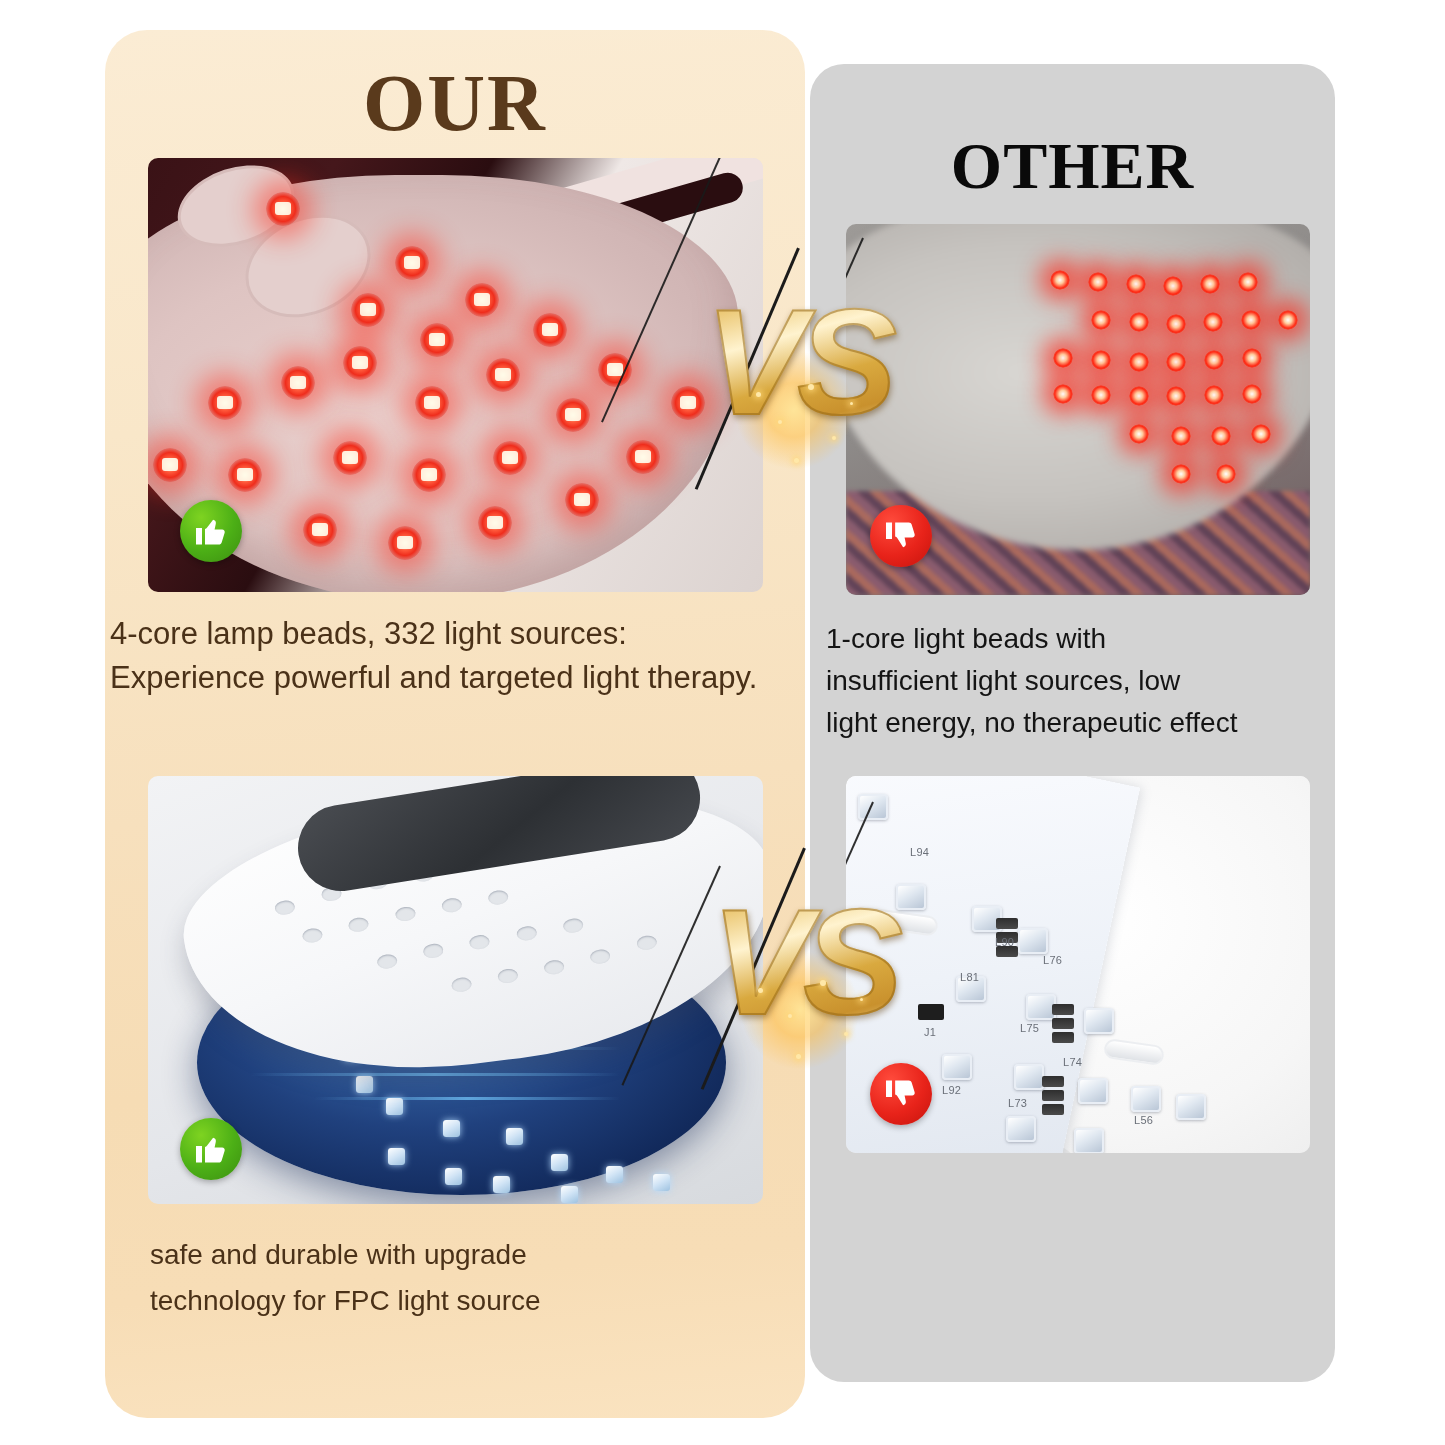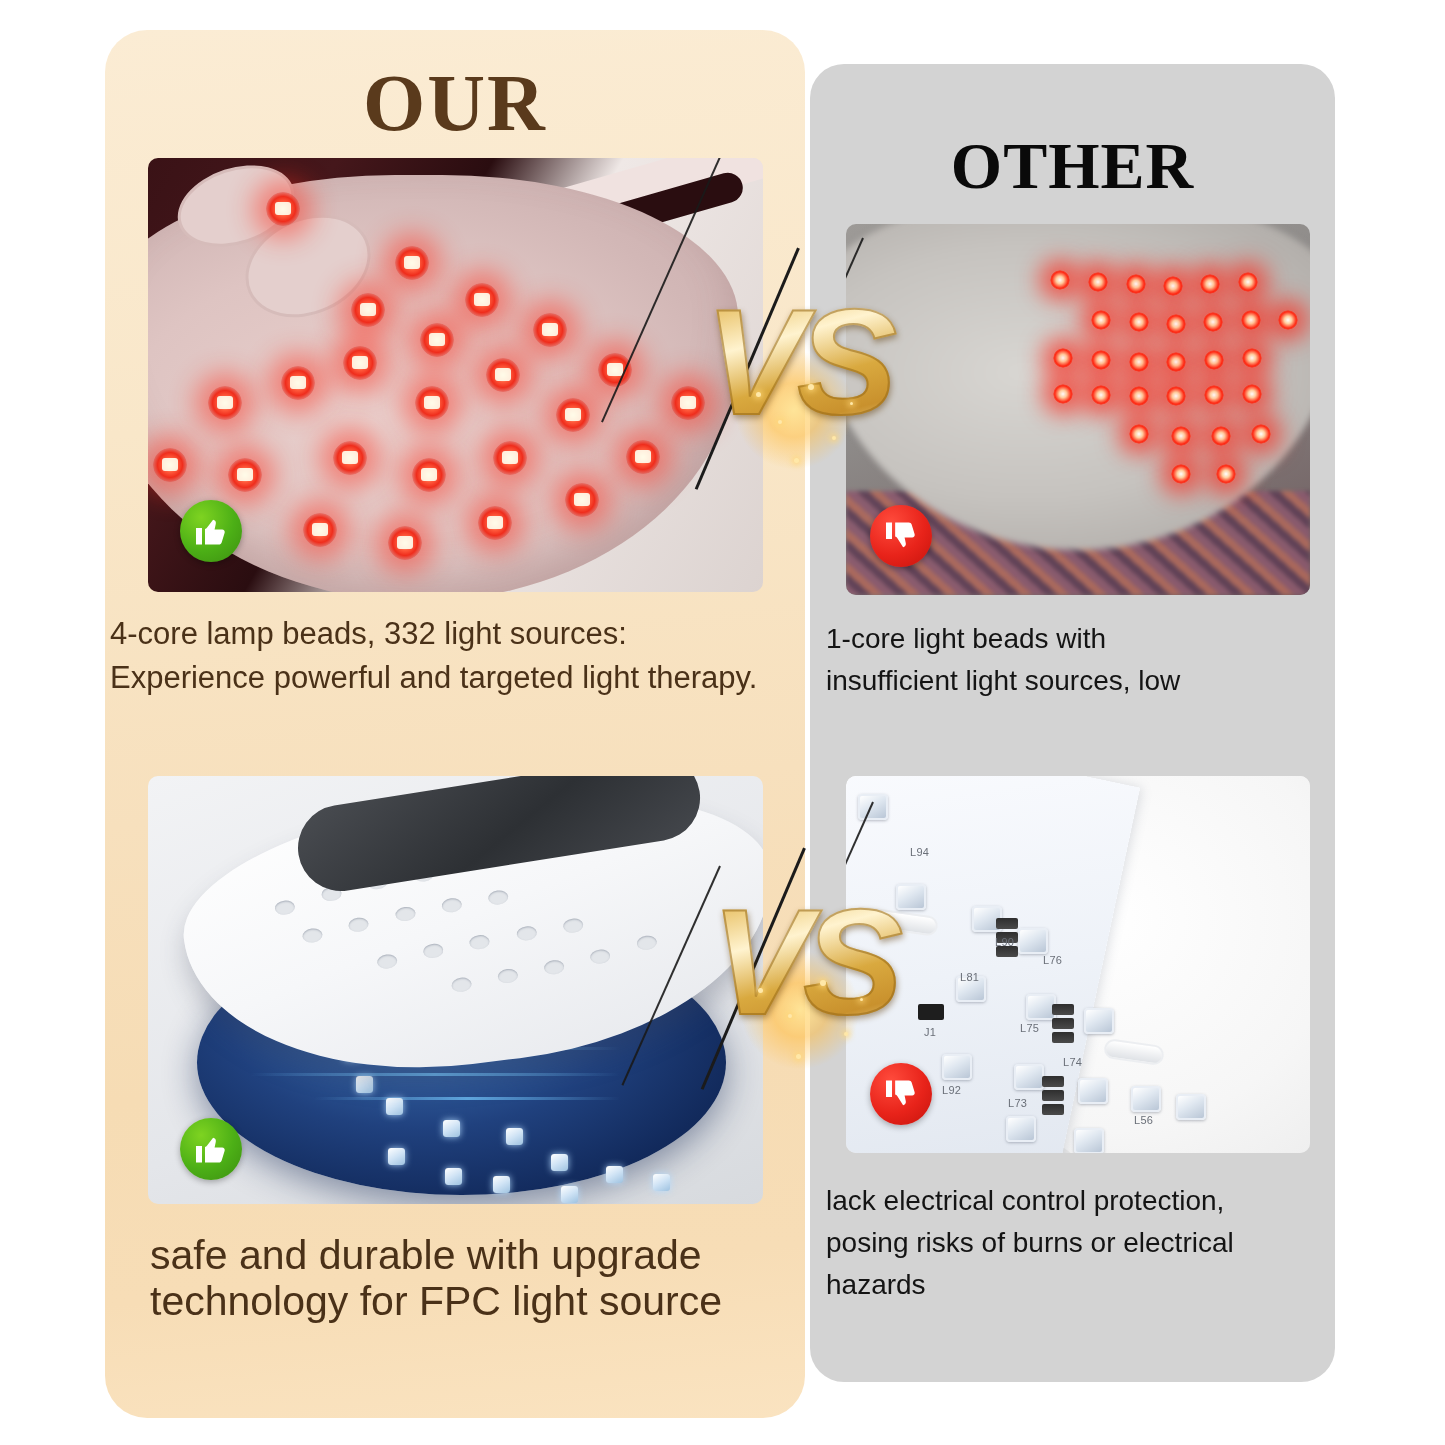--- a/index.html
+++ b/index.html
@@ -225,21 +225,21 @@
   #cap-our-1 {
     left: 110px; top: 612px; width: 690px;
     font-size: 31px; line-height: 44px; color: #4a3118;
   }
   #cap-other-1 {
     left: 826px; top: 618px; width: 500px;
     font-size: 28px; line-height: 42px; color: #141414;
   }
   #cap-our-2 {
     left: 150px; top: 1232px; width: 610px;
-    font-size: 41px; line-height: 46px; color: #4a3118;
+    font-size: 28px; line-height: 46px; color: #4a3118;
   }
   #cap-other-2 {
     left: 826px; top: 1180px; width: 500px;
     font-size: 28px; line-height: 42px; color: #141414;
   }
 </style>
 </head>
 <body>
 
 <div id="stage">
@@ -400,20 +400,21 @@
 
   <div class="badge down" id="badge-other-1">
     <svg viewBox="0 0 24 24" aria-hidden="true">
       <path fill="#ffffff" d="M2 3h4v11H2zM8 3h9.2c.9 0 1.7.6 1.9 1.4l2 6.4c.3 1.1-.5 2.2-1.7 2.2h-5l.8 3.9c.2.9-.2 1.8-1 2.2l-.8.4-3.9-6.1c-.3-.5-.9-.9-1.4-1V3z"></path>
     </svg>
   </div>
 
   <div class="caption" id="cap-other-1">
     <div>1-core light beads with</div>
     <div>insufficient light sources, low</div>
+    <div>light energy, no therapeutic effect</div>
   </div>
 
   <div class="photo" id="photo-other-2">
     <div class="bg-4"></div>
     <div class="shell-4"></div>
     <div class="fpc"></div>
 
     <div class="slot-4" style="left:6px; top:135px; width:86px; transform:rotate(8deg);"></div>
     <div class="slot-4" style="left:258px; top:266px; width:60px; transform:rotate(8deg);"></div>
 
@@ -456,25 +457,20 @@
 
     <div class="hairline" style="left:26px; top:26px; height:120px; transform:rotate(24deg);"></div>
   </div>
 
   <div class="badge down" id="badge-other-2">
     <svg viewBox="0 0 24 24" aria-hidden="true">
       <path fill="#ffffff" d="M2 3h4v11H2zM8 3h9.2c.9 0 1.7.6 1.9 1.4l2 6.4c.3 1.1-.5 2.2-1.7 2.2h-5l.8 3.9c.2.9-.2 1.8-1 2.2l-.8.4-3.9-6.1c-.3-.5-.9-.9-1.4-1V3z"></path>
     </svg>
   </div>
 
-  <div class="caption" id="cap-other-2">
-    <div>lack electrical control protection,</div>
-    <div>posing risks of burns or electrical</div>
-    <div>hazards</div>
-  </div>
 
   <div class="vs" id="vs-1">
     <div class="slash"></div>
     <div class="glow"></div>
     <div class="letters">VS</div>
     <span class="spark" style="left:74px;  top:130px; width:5px; height:5px;"></span>
     <span class="spark" style="left:96px;  top:158px; width:4px; height:4px;"></span>
     <span class="spark" style="left:126px; top:122px; width:6px; height:6px;"></span>
     <span class="spark" style="left:150px; top:174px; width:4px; height:4px;"></span>
     <span class="spark" style="left:112px; top:196px; width:5px; height:5px;"></span>

